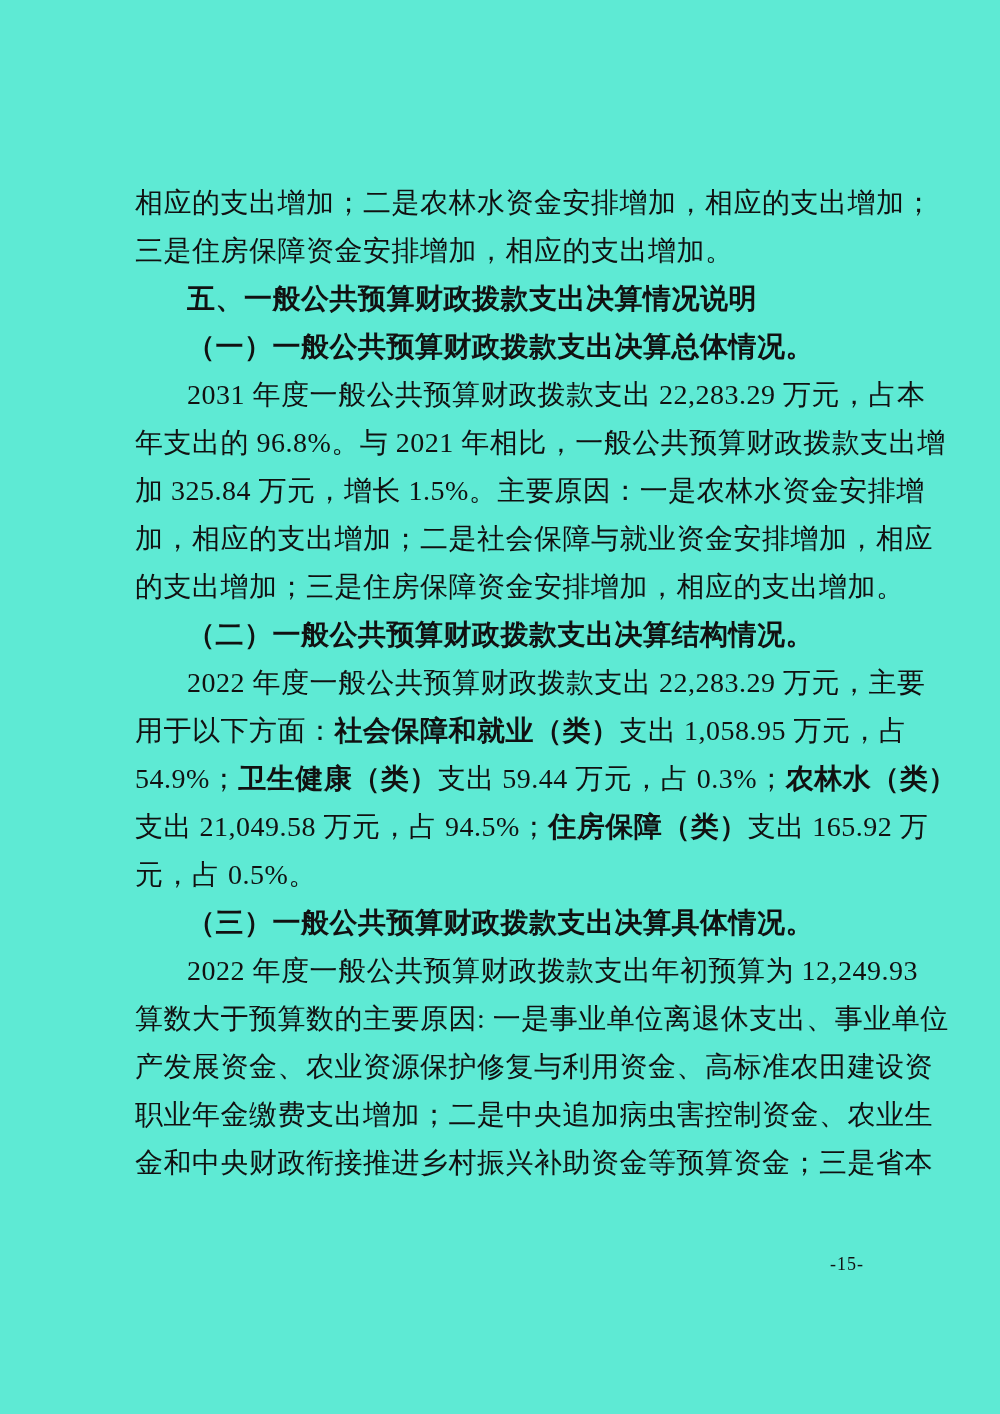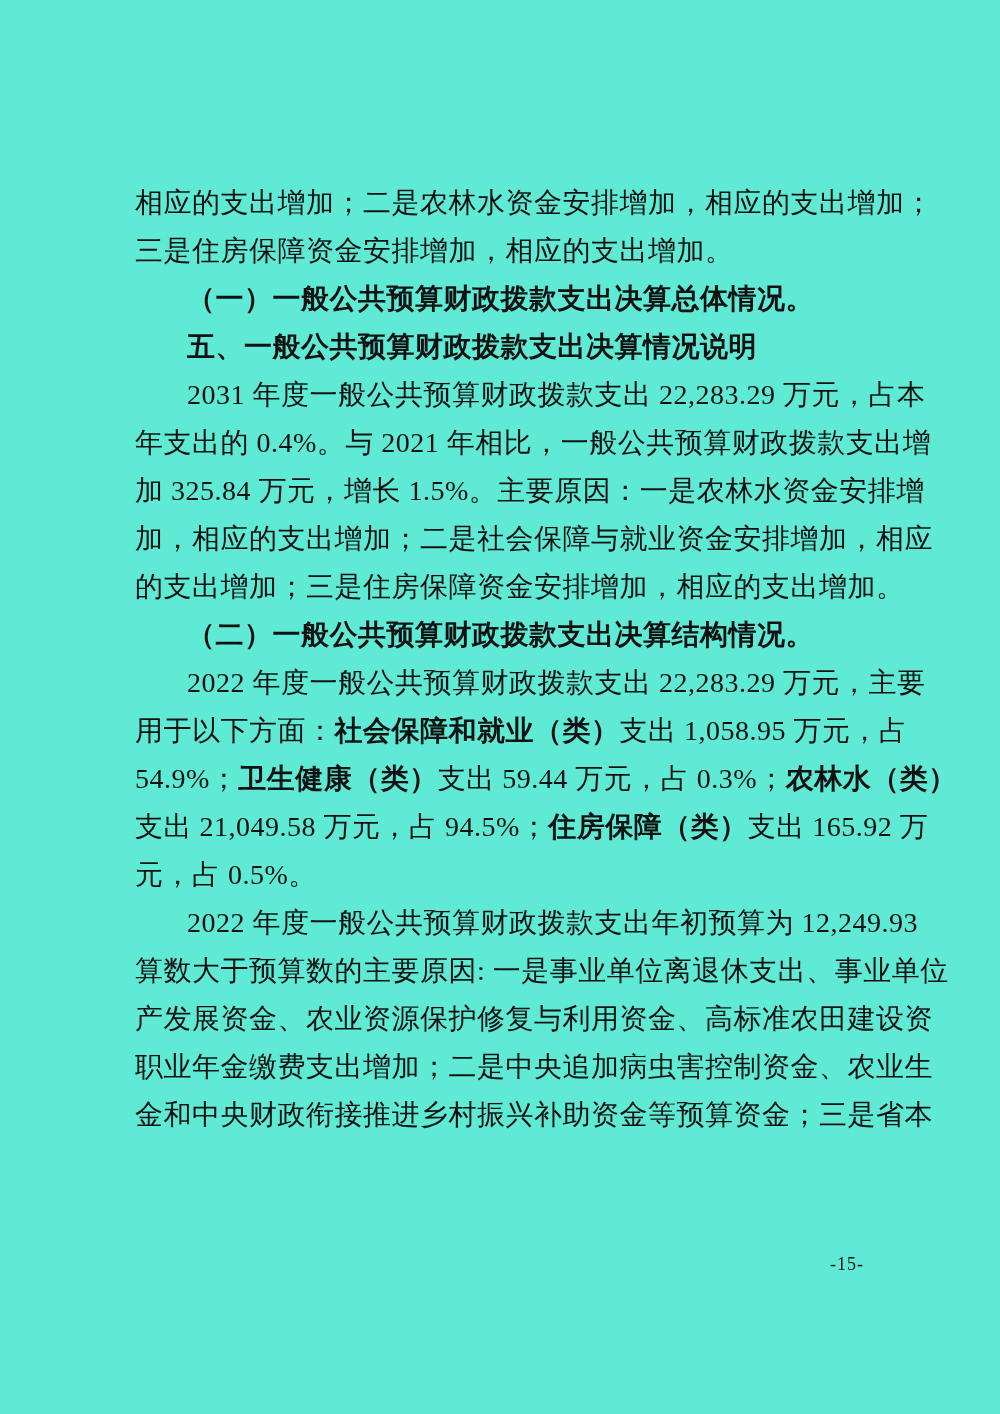--- a/index.html
+++ b/index.html
@@ -46,33 +46,34 @@
     color: #111111;
   }
 </style>
 </head>
 <body>
 
 <div class="page">
   <div class="doc-body">
       <div class="line"><span class="run">相应的支出增加；二是农林水资金安排增加，相应的支出增加；</span></div>
       <div class="line"><span class="run">三是住房保障资金安排增加，相应的支出增加。</span></div>
+      <div class="line indent"><span class="run bold">五、一般公共预算财政拨款支出决算情况说明</span></div>
       <div class="line indent"><span class="run bold">（一）一般公共预算财政拨款支出决算总体情况。</span></div>
-      <div class="line indent"><span class="run bold">五、一般公共预算财政拨款支出决算情况说明</span></div>
       <div class="line indent"><span class="run">2031 年度一般公共预算财政拨款支出 22,283.29 万元，占本</span></div>
-      <div class="line"><span class="run">年支出的 0.4%。与 2021 年相比，一般公共预算财政拨款支出增</span></div>
+      <div class="line"><span class="run">年支出的 96.8%。与 2021 年相比，一般公共预算财政拨款支出增</span></div>
       <div class="line"><span class="run">加 325.84 万元，增长 1.5%。主要原因：一是农林水资金安排增</span></div>
       <div class="line"><span class="run">加，相应的支出增加；二是社会保障与就业资金安排增加，相应</span></div>
       <div class="line"><span class="run">的支出增加；三是住房保障资金安排增加，相应的支出增加。</span></div>
       <div class="line indent"><span class="run bold">（二）一般公共预算财政拨款支出决算结构情况。</span></div>
       <div class="line indent"><span class="run">2022 年度一般公共预算财政拨款支出 22,283.29 万元，主要</span></div>
       <div class="line"><span class="run">用于以下方面：</span><span class="run bold">社会保障和就业（类）</span><span class="run">支出 1,058.95 万元，占</span></div>
       <div class="line"><span class="run">54.9%；</span><span class="run bold">卫生健康（类）</span><span class="run">支出 59.44 万元，占 0.3%；</span><span class="run bold">农林水（类）</span></div>
       <div class="line"><span class="run">支出 21,049.58 万元，占 94.5%；</span><span class="run bold">住房保障（类）</span><span class="run">支出 165.92 万</span></div>
       <div class="line"><span class="run">元，占 0.5%。</span></div>
+      <div class="line indent"><span class="run bold">（三）一般公共预算财政拨款支出决算具体情况。</span></div>
       <div class="line indent"><span class="run">2022 年度一般公共预算财政拨款支出年初预算为 12,249.93</span></div>
       <div class="line"><span class="run">算数大于预算数的主要原因: 一是事业单位离退休支出、事业单位</span></div>
       <div class="line"><span class="run">产发展资金、农业资源保护修复与利用资金、高标准农田建设资</span></div>
       <div class="line"><span class="run">职业年金缴费支出增加；二是中央追加病虫害控制资金、农业生</span></div>
       <div class="line"><span class="run">金和中央财政衔接推进乡村振兴补助资金等预算资金；三是省本</span></div>
     </div>
   <div class="page-number">-15-</div>
 </div>
 
 </body></html>

